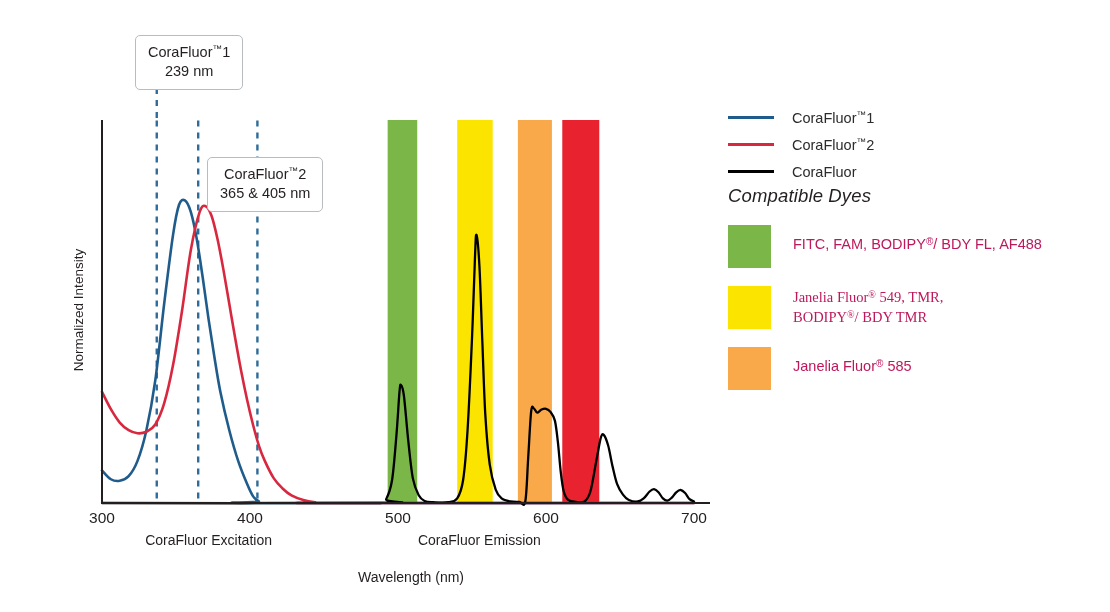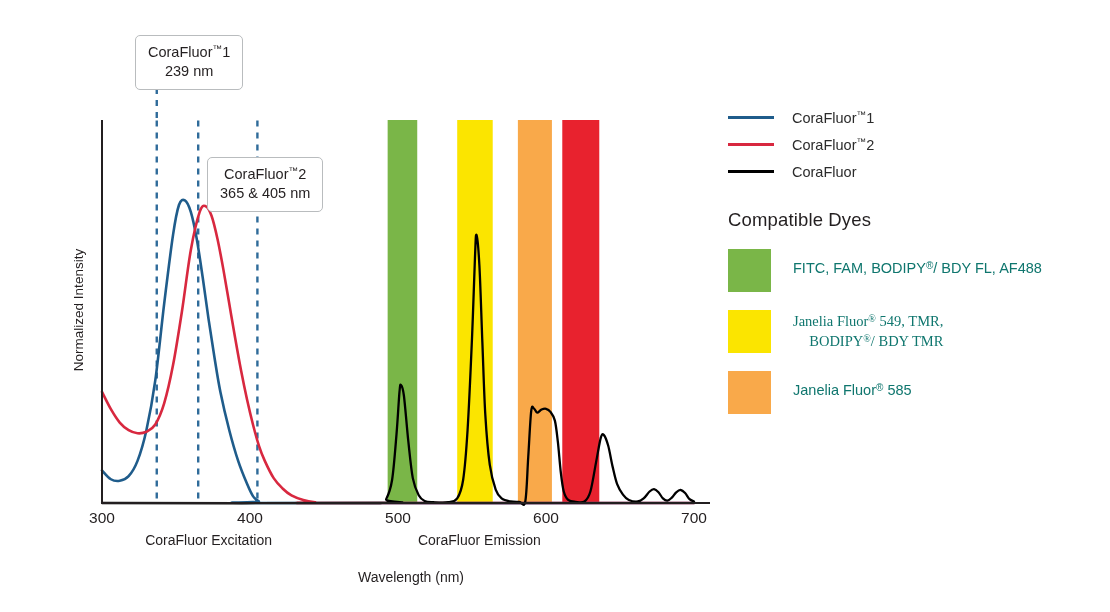--- a/index.html
+++ b/index.html
@@ -57,40 +57,39 @@
     display: flex; align-items: center; height: 27px;
   }
   .line-swatch { width: 46px; height: 2.6px; flex: 0 0 46px; }
   .line-legend-label {
     margin-left: 18px;
     font-size: 14.5px; color: #2b2b2b;
     font-family: "Liberation Sans", sans-serif;
   }
 
   #dyes-heading {
-    margin-top: 24px;
     font-size: 18.5px;
     color: #231f20;
     letter-spacing: .15px;
+    font-style: italic;
   }
 
   .dye-row {
     display: flex; align-items: flex-start;
     margin-top: 18px;
   }
   .dye-swatch {
     width: 43px; height: 43px; flex: 0 0 43px;
   }
   .dye-label {
     margin-left: 22px;
     font-size: 14.5px;
     line-height: 1.38;
-    color: #0f766e;
+    color: #be185d;
     padding-top: 9px;
-    text-align: right;
   }
   .dye-row.two-line .dye-label { padding-top: 1px; font-family: Liberation Serif, serif; }
   .reg { font-size: 10px; vertical-align: 0.42em; }
 </style>
 </head>
 <body>
 
 <div id="root">
 
   <div id="chart-area">

